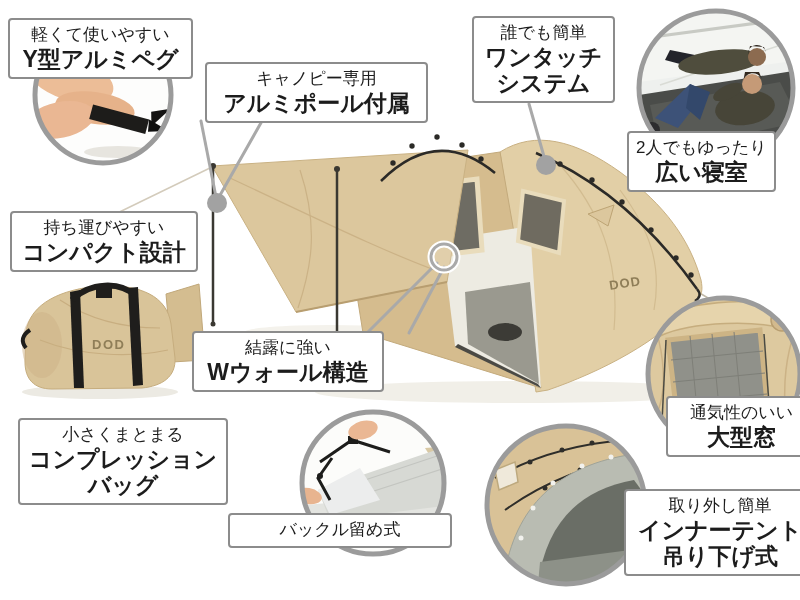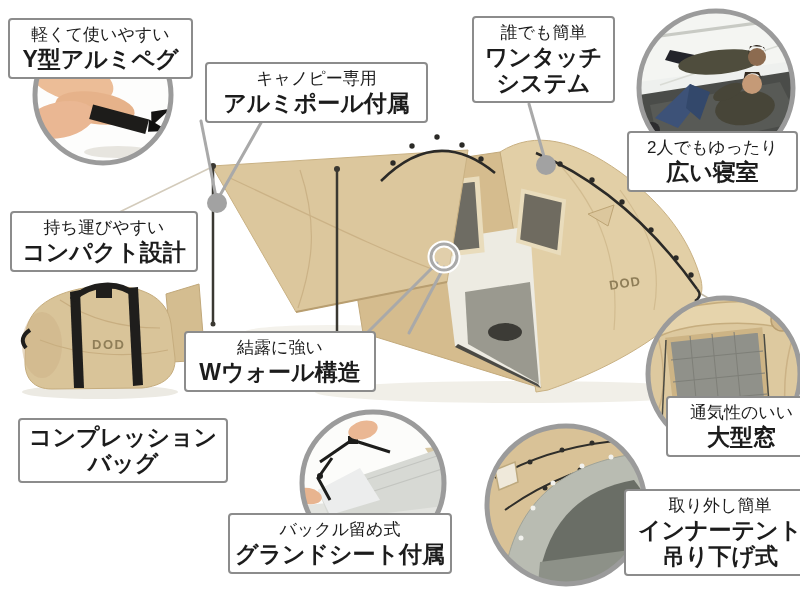--- a/index.html
+++ b/index.html
@@ -255,43 +255,43 @@
     <div class="sub">キャノピー専用</div>
     <div class="ttl">アルミポール付属</div>
   </div>
 
   <div class="callout" style="left:472px;top:16px;width:143px;">
     <div class="sub">誰でも簡単</div>
     <div class="ttl">ワンタッチ</div>
     <div class="ttl">システム</div>
   </div>
 
-  <div class="callout" style="left:627px;top:131px;width:171px;">
+  <div class="callout" style="left:627px;top:131px;width:149px;">
     <div class="sub">2人でもゆったり</div>
     <div class="ttl">広い寝室</div>
   </div>
 
   <div class="callout" style="left:10px;top:211px;width:188px;">
     <div class="sub">持ち運びやすい</div>
     <div class="ttl">コンパクト設計</div>
   </div>
 
-  <div class="callout" style="left:184px;top:331px;width:192px;">
+  <div class="callout" style="left:192px;top:331px;width:192px;">
     <div class="sub">結露に強い</div>
     <div class="ttl">Wウォール構造</div>
   </div>
 
   <div class="callout" style="left:18px;top:418px;width:210px;">
+    <div class="sub">小さくまとまる</div>
     <div class="ttl">コンプレッション</div>
     <div class="ttl">バッグ</div>
   </div>
 
   <div class="callout" style="left:228px;top:513px;width:224px;">
     <div class="sub">バックル留め式</div>
-    <div class="ttl">グランドシート付属</div>
   </div>
 
   <div class="callout" style="left:642px;top:396px;width:151px;margin-left:24px;">
     <div class="sub">通気性のいい</div>
     <div class="ttl">大型窓</div>
   </div>
 
   <div class="callout" style="left:624px;top:489px;width:192px;">
     <div class="sub">取り外し簡単</div>
     <div class="ttl">インナーテント</div>

